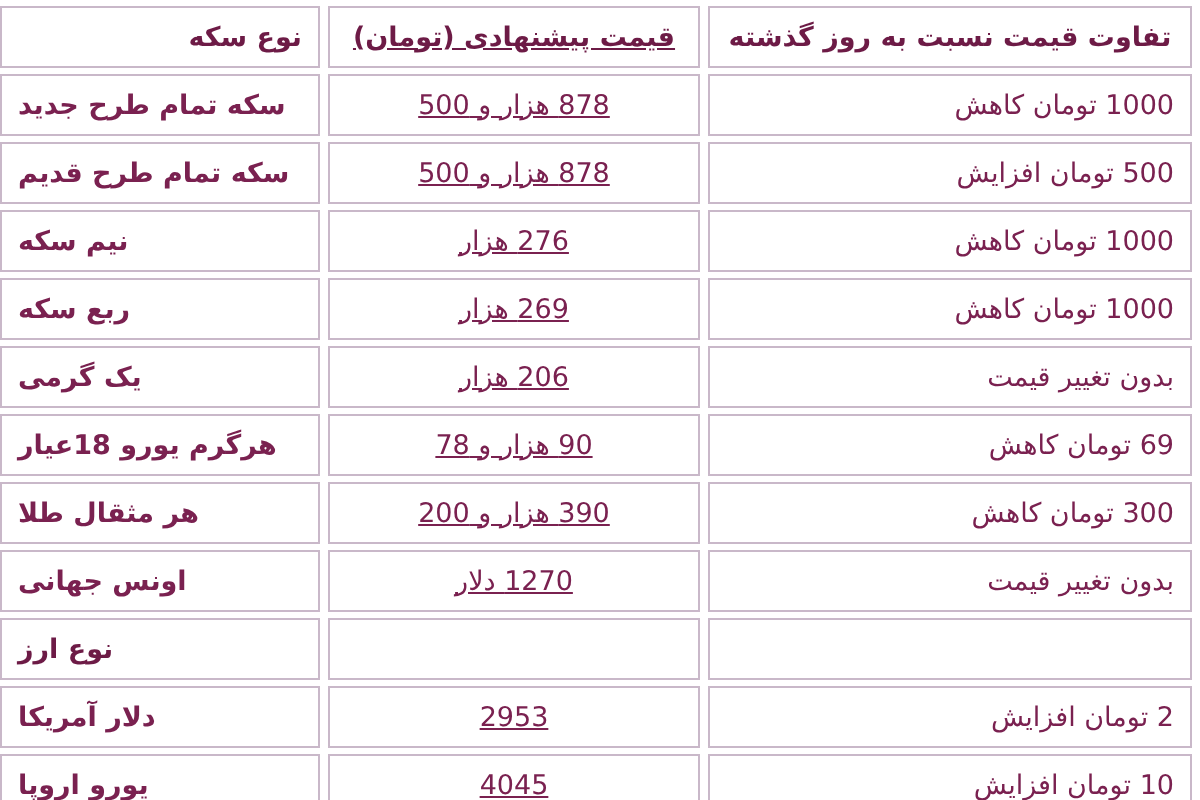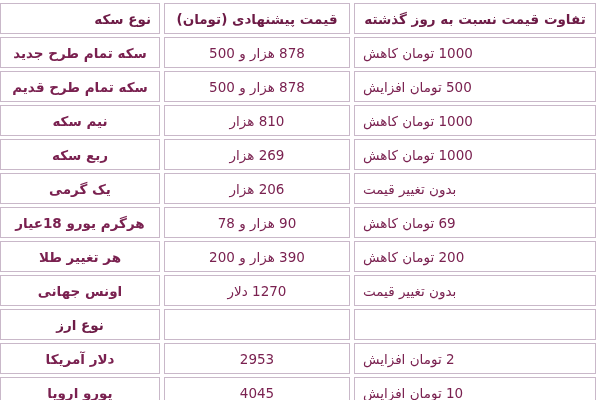--- a/index.html
+++ b/index.html
@@ -39,31 +39,32 @@
     color: #7a2150;
     white-space: nowrap;
     overflow: hidden;
   }
   
   col.c-name  { width: 160px; }
   col.c-price { width: 186px; }
   col.c-delta { width: 242px; }
 
   td.name {
-    text-align: center;
+    text-align: left;
     font-weight: bold;
     color: #6d1b46;
   }
   td.price {
     text-align: center;
     color: #4a4a4a;
     font-weight: normal;
+    text-decoration: underline;
   }
   td.delta {
-    text-align: left;
+    text-align: right;
     color: #4a4a4a;
   }
   tr.header td {
     font-weight: bold;
     color: #6d1b46;
     text-align: center;
   }
   tr.header td.name { text-align: right; }
   tr.section td.name {
     font-weight: bold;
@@ -100,21 +101,21 @@
       </tr>
 
       <tr>
         <td class="delta">500 تومان افزایش</td>
         <td class="price">878 هزار و 500</td>
         <td class="name">سکه تمام طرح قدیم</td>
       </tr>
 
       <tr>
         <td class="delta">1000 تومان کاهش</td>
-        <td class="price">810 هزار</td>
+        <td class="price">276 هزار</td>
         <td class="name">نیم سکه</td>
       </tr>
 
       <tr>
         <td class="delta">1000 تومان کاهش</td>
         <td class="price">269 هزار</td>
         <td class="name">ربع سکه</td>
       </tr>
 
       <tr>
@@ -123,23 +124,23 @@
         <td class="name">یک گرمی</td>
       </tr>
 
       <tr>
         <td class="delta">69 تومان کاهش</td>
         <td class="price">90 هزار و 78</td>
         <td class="name">هرگرم یورو 18عیار</td>
       </tr>
 
       <tr>
-        <td class="delta">200 تومان کاهش</td>
+        <td class="delta">300 تومان کاهش</td>
         <td class="price">390 هزار و 200</td>
-        <td class="name">هر تغییر طلا</td>
+        <td class="name">هر مثقال طلا</td>
       </tr>
 
       <tr>
         <td class="delta">بدون تغییر قیمت</td>
         <td class="price">1270 دلار</td>
         <td class="name">اونس جهانی</td>
       </tr>
 
       <tr class="section">
         <td class="delta empty"></td>

